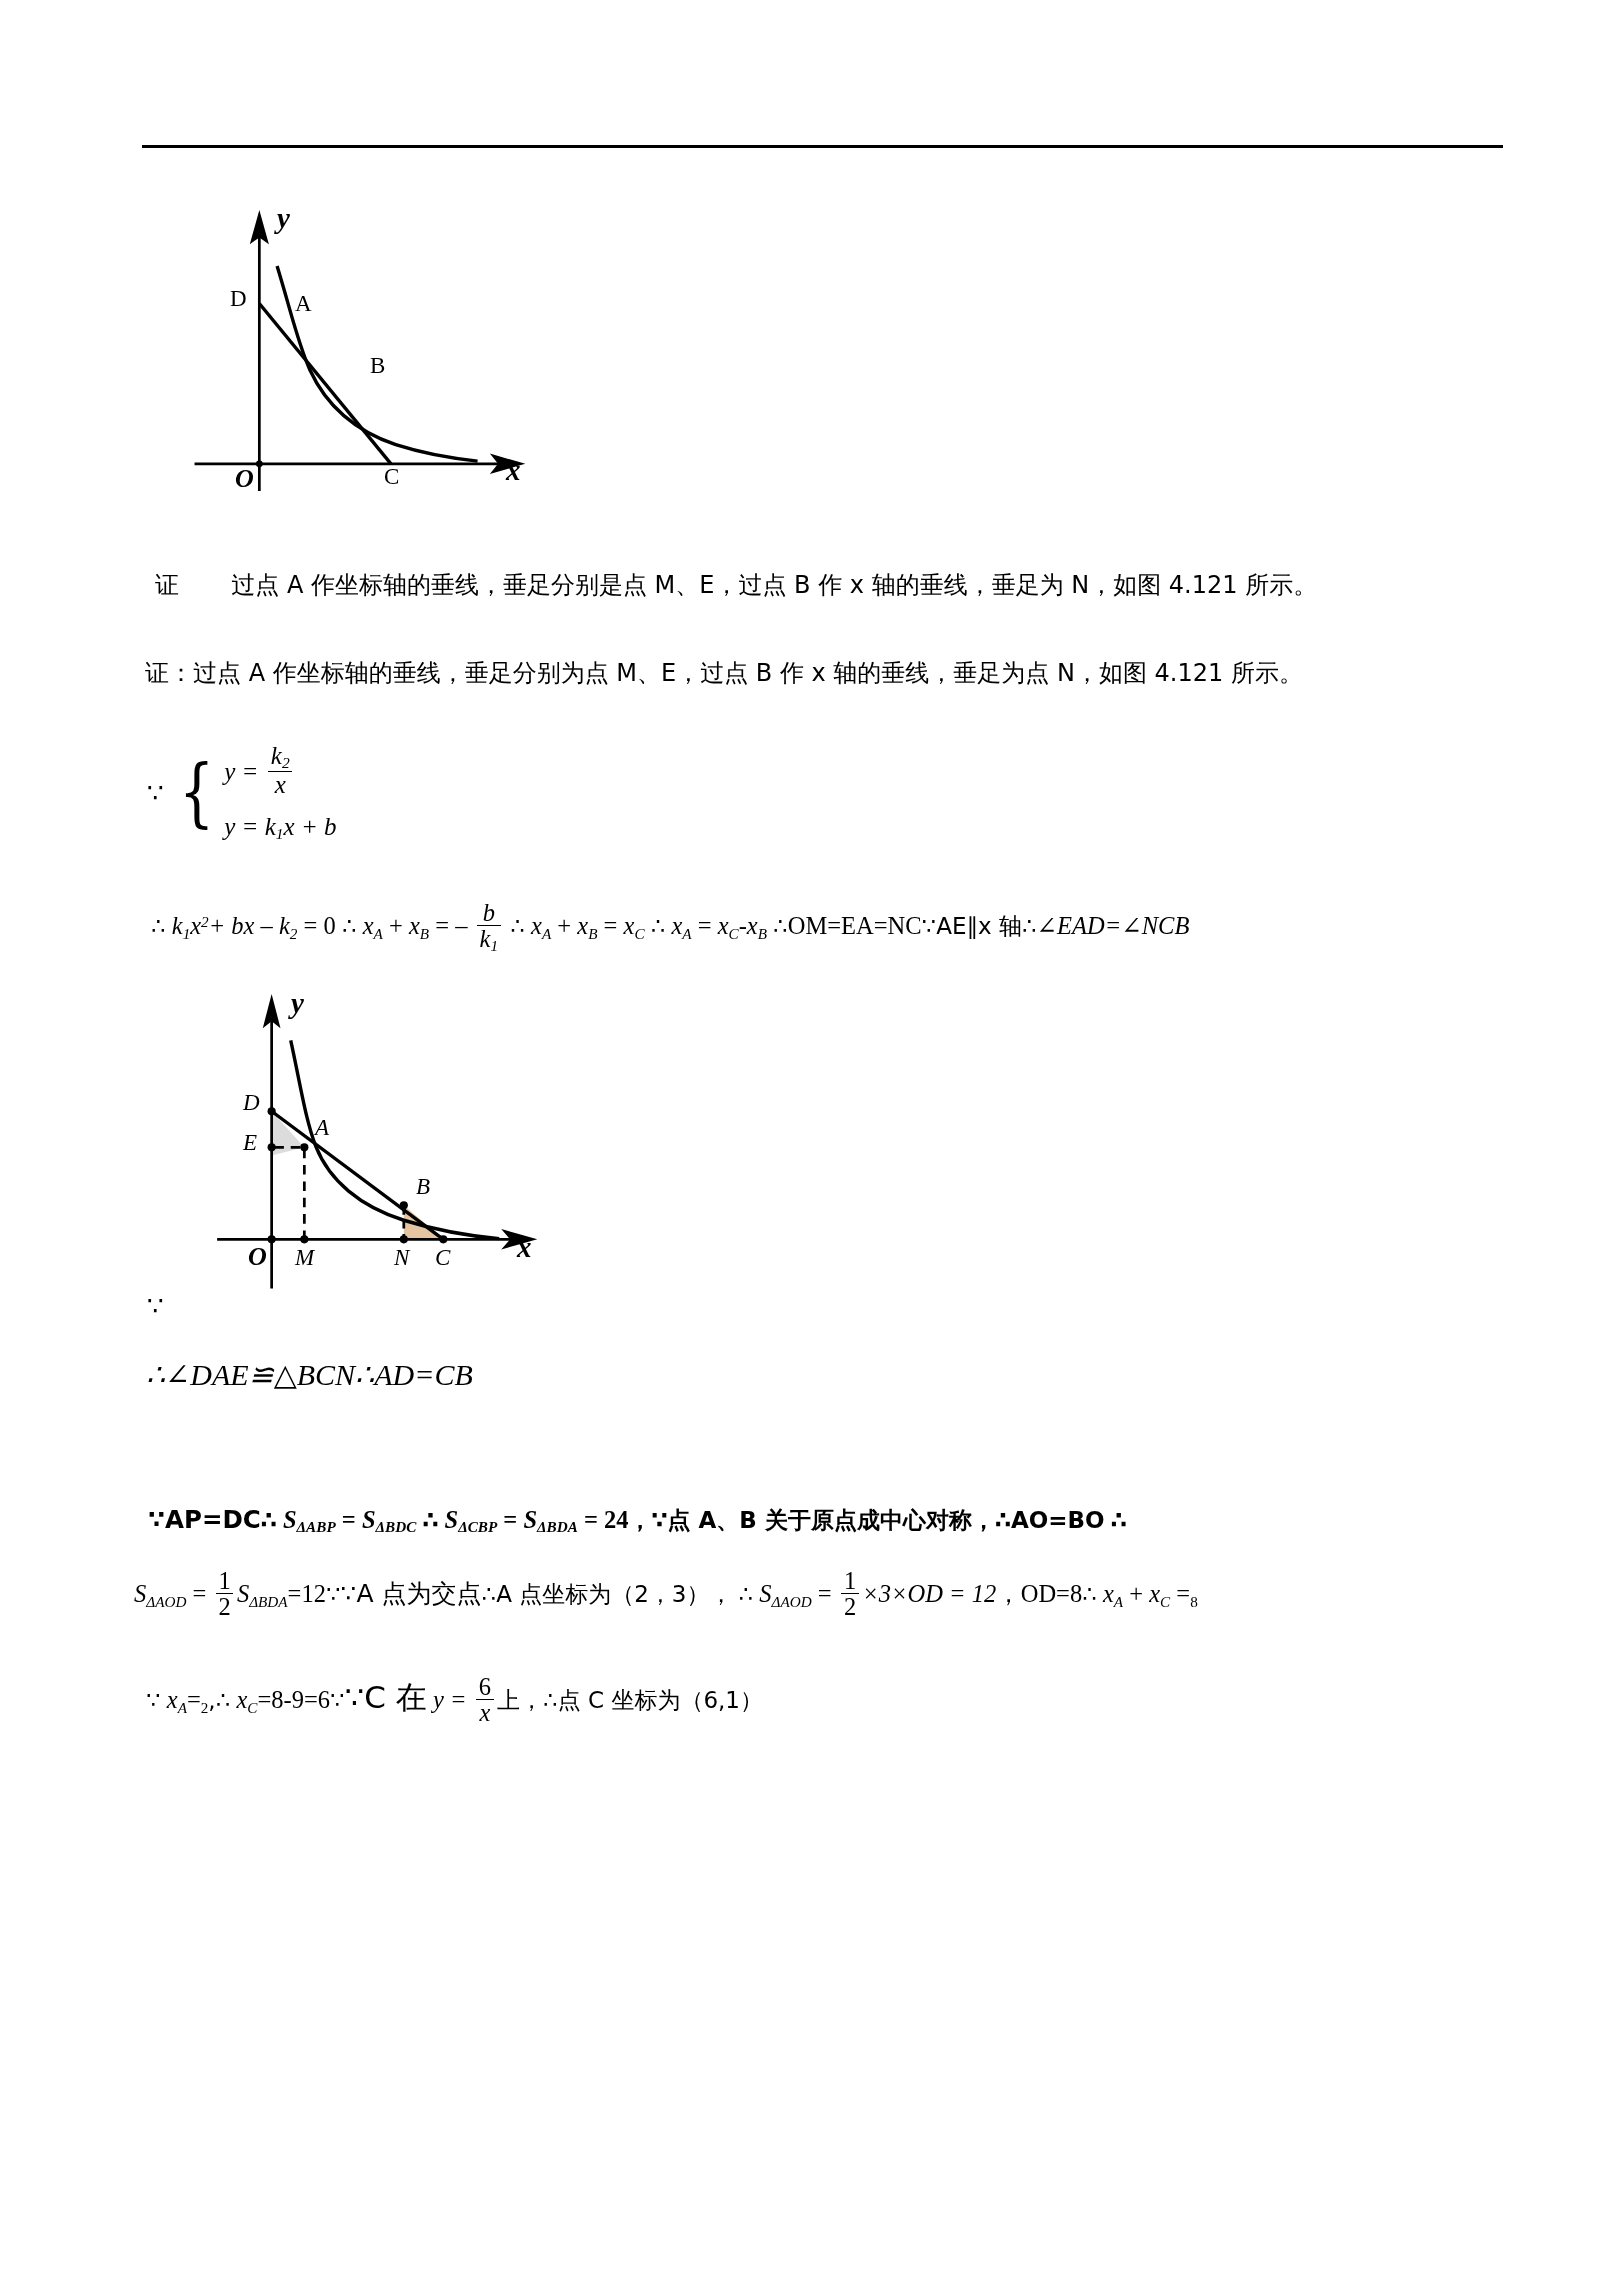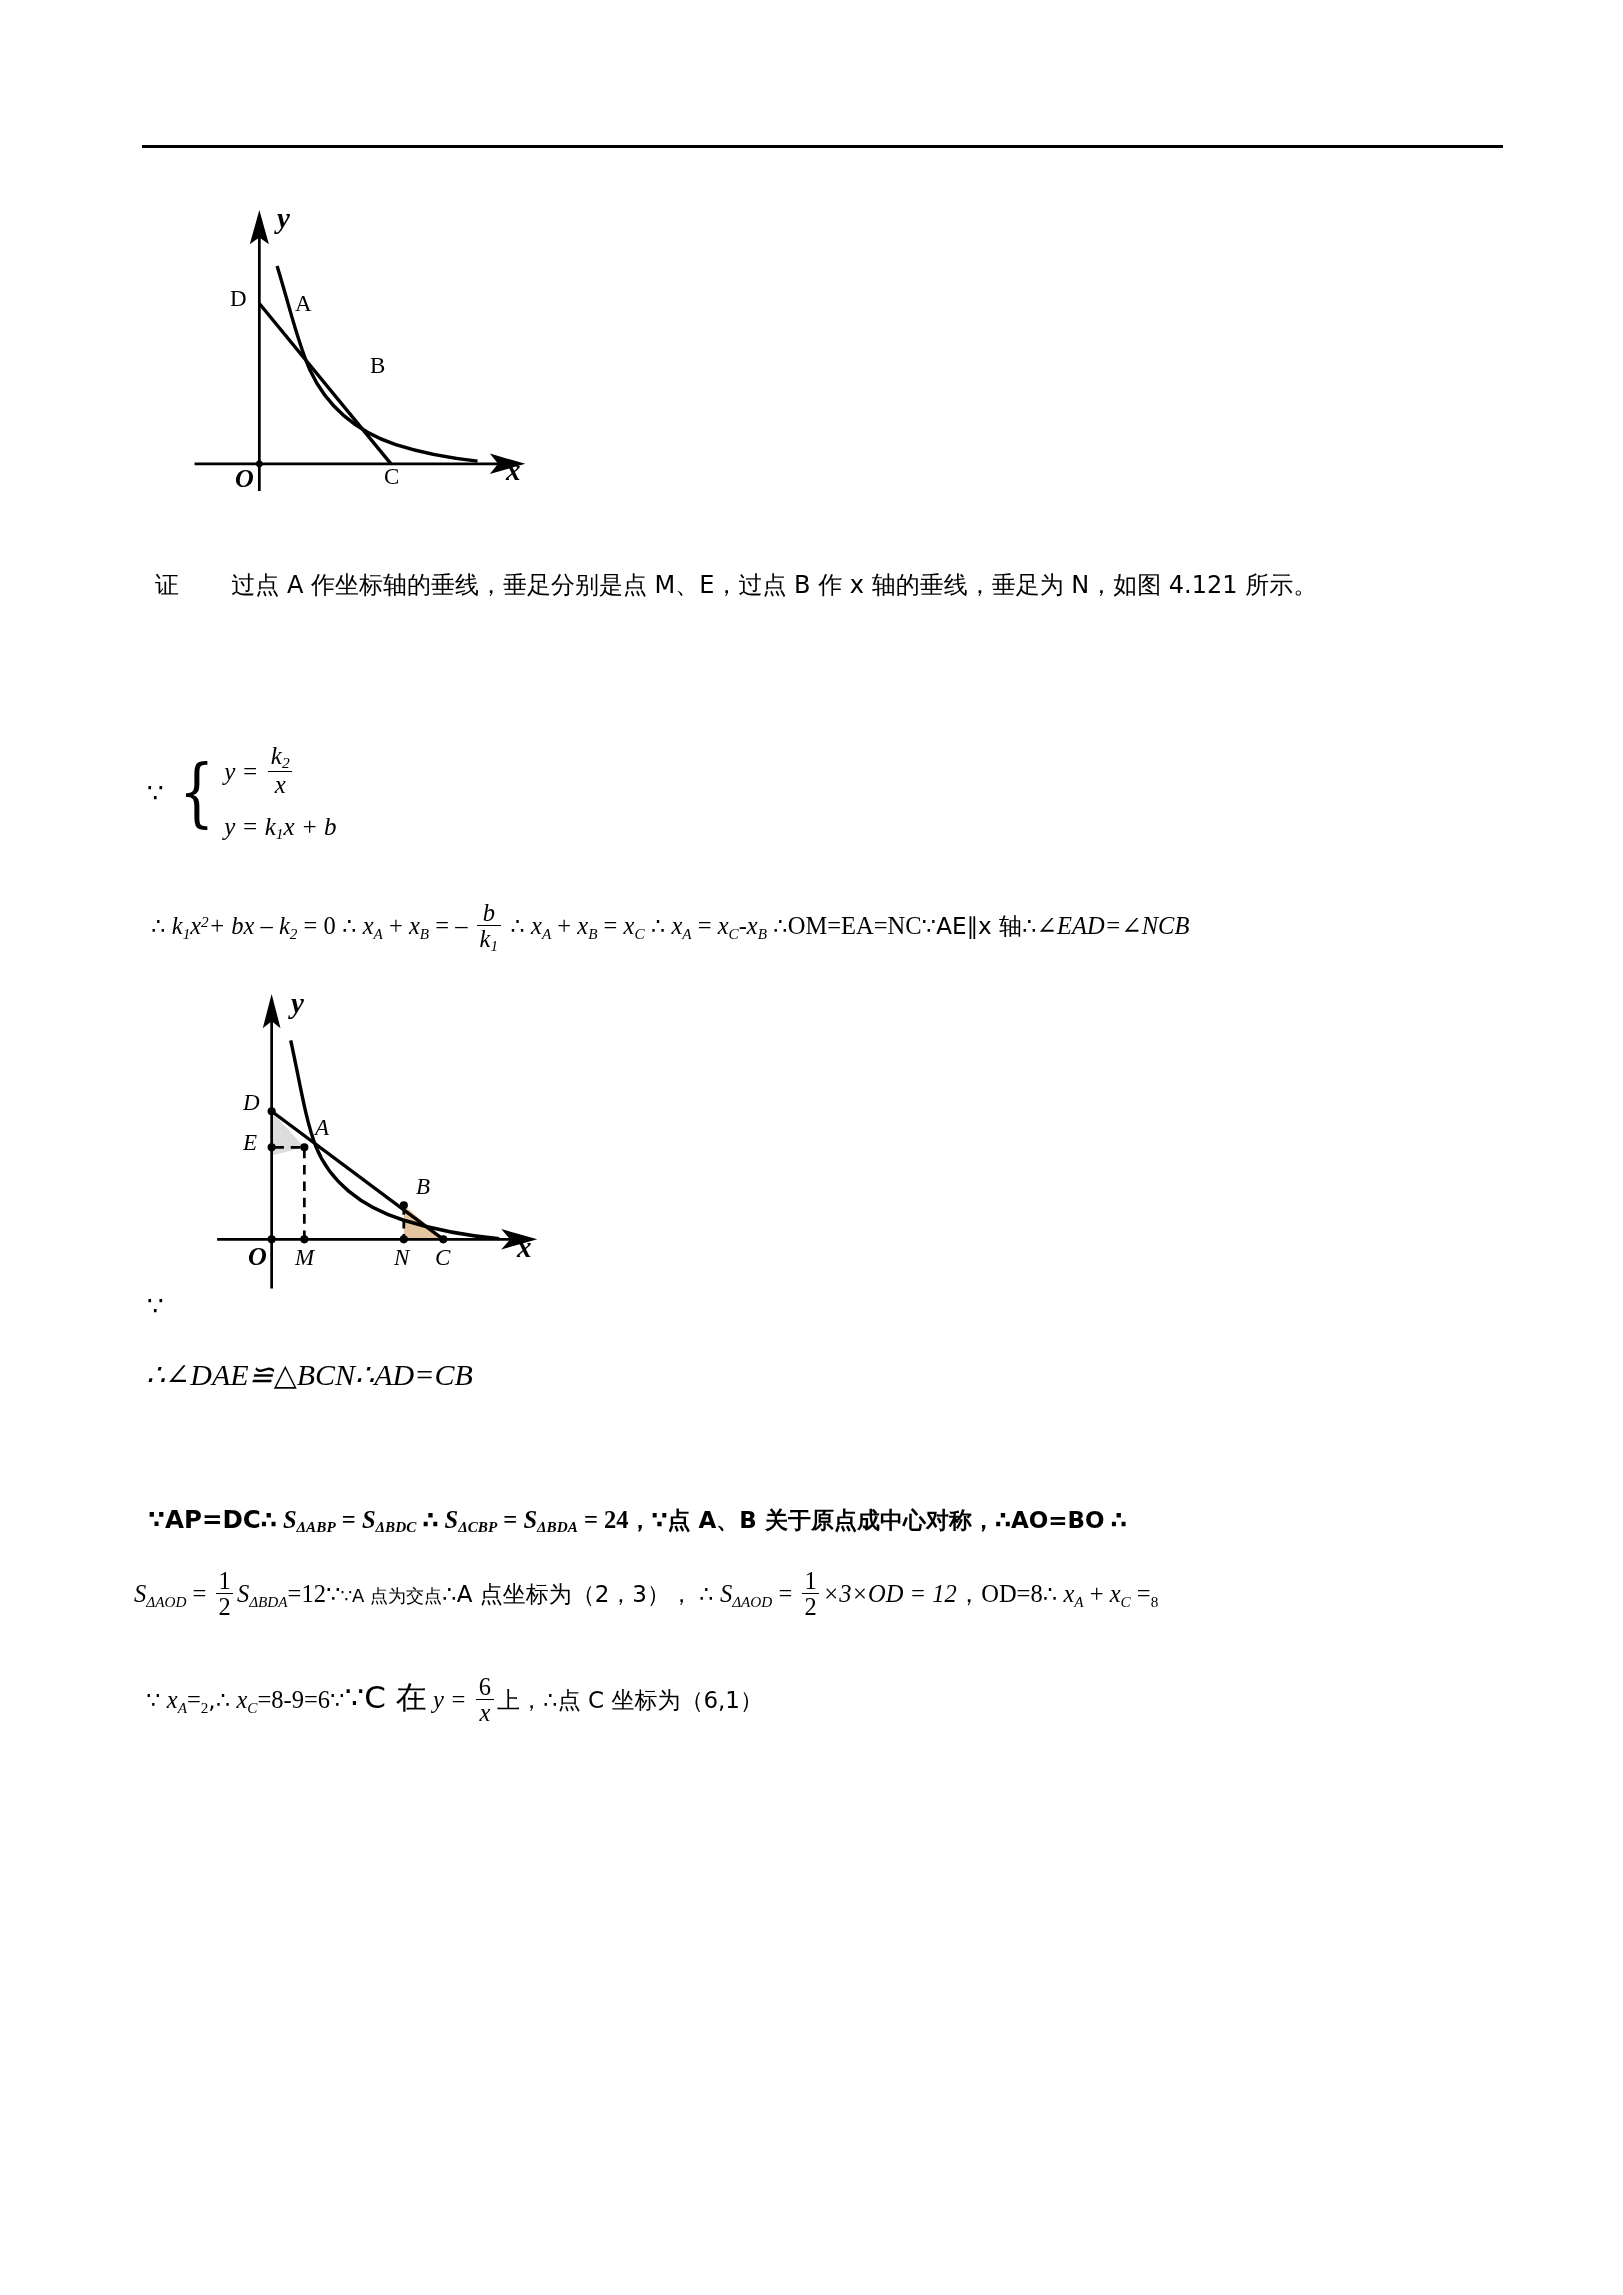--- a/index.html
+++ b/index.html
@@ -122,20 +122,23 @@
     <div class="fig-label" style="left:213px; top:162px;">B</div>
     <div class="fig-label" style="left:227px; top:273px;">C</div>
   </div>
 
   <div class="tblock cjk" style="left:145px; top:569px; font-size:24px;margin-left:10px;">
     <span>证</span>
     <span style="display:inline-block; width:37px;"></span>
     <span>过点 A 作坐标轴的垂线，垂足分别是点 M、E，过点 B 作 x 轴的垂线，垂足为 N，如图 4.121 所示。</span>
   </div>
 
+  <div class="tblock cjk" style="left:145px; top:657px; font-size:24px;">
+    <span>证：</span><span>过点 A 作坐标轴的垂线，垂足分别为点 M、E，过点 B 作 x 轴的垂线，垂足为点 N，如图 4.121 所示。</span>
+  </div>
 
   <div class="system" style="left:147px; top:743px;">
     <span class="because" style="font-size:26px; margin-right:9.5px;">∵</span>
     <span class="brace">{</span>
     <span class="sysrows">
       <span>
         <span class="mi">y =</span>
         <span class="frac">
           <span class="num mi"><span>k</span><sub class="sb">2</sub></span>
           <span class="den mi">x</span>
@@ -233,21 +236,21 @@
     <span>= 24</span><span class="cjk" style="font-size:23px;">，∵点 A、B 关于原点成中心对称，∴AO=BO</span>
     <span class="therefore">∴</span>
   </div>
 
   <div class="tblock" style="left:134px; top:1568px; font-size:24.5px;">
     <span class="mi">S</span><sub class="sb">ΔAOD</sub>
     <span>=</span>
     <span class="frac">
       <span class="num">1</span>
       <span class="den">2</span>
-    </span><span class="mi">S</span><sub class="sb">ΔBDA</sub><span>=12</span><span class="because">∵</span><span class="cjk" style="font-size:18px;text-align:center;">∵A 点为交点</span><span class="cjk" style="font-size:23px;">∴A 点坐标为（2，3），</span>
+    </span><span class="mi">S</span><sub class="sb">ΔBDA</sub><span>=12</span><span class="because">∵</span><span class="cjk" style="font-size:25px;text-align:center;">∵A 点为交点</span><span class="cjk" style="font-size:23px;">∴A 点坐标为（2，3），</span>
     <span class="therefore">∴</span>
     <span class="mi">S</span><sub class="sb">ΔAOD</sub>
     <span>=</span>
     <span class="frac">
       <span class="num">1</span>
       <span class="den">2</span>
     </span><span class="mi">×3×OD = 12</span><span>，OD=8</span><span class="therefore">∴</span>
     <span class="mi">x</span><sub class="sb">A</sub>
     <span>+</span>
     <span class="mi">x</span><sub class="sb">C</sub>

